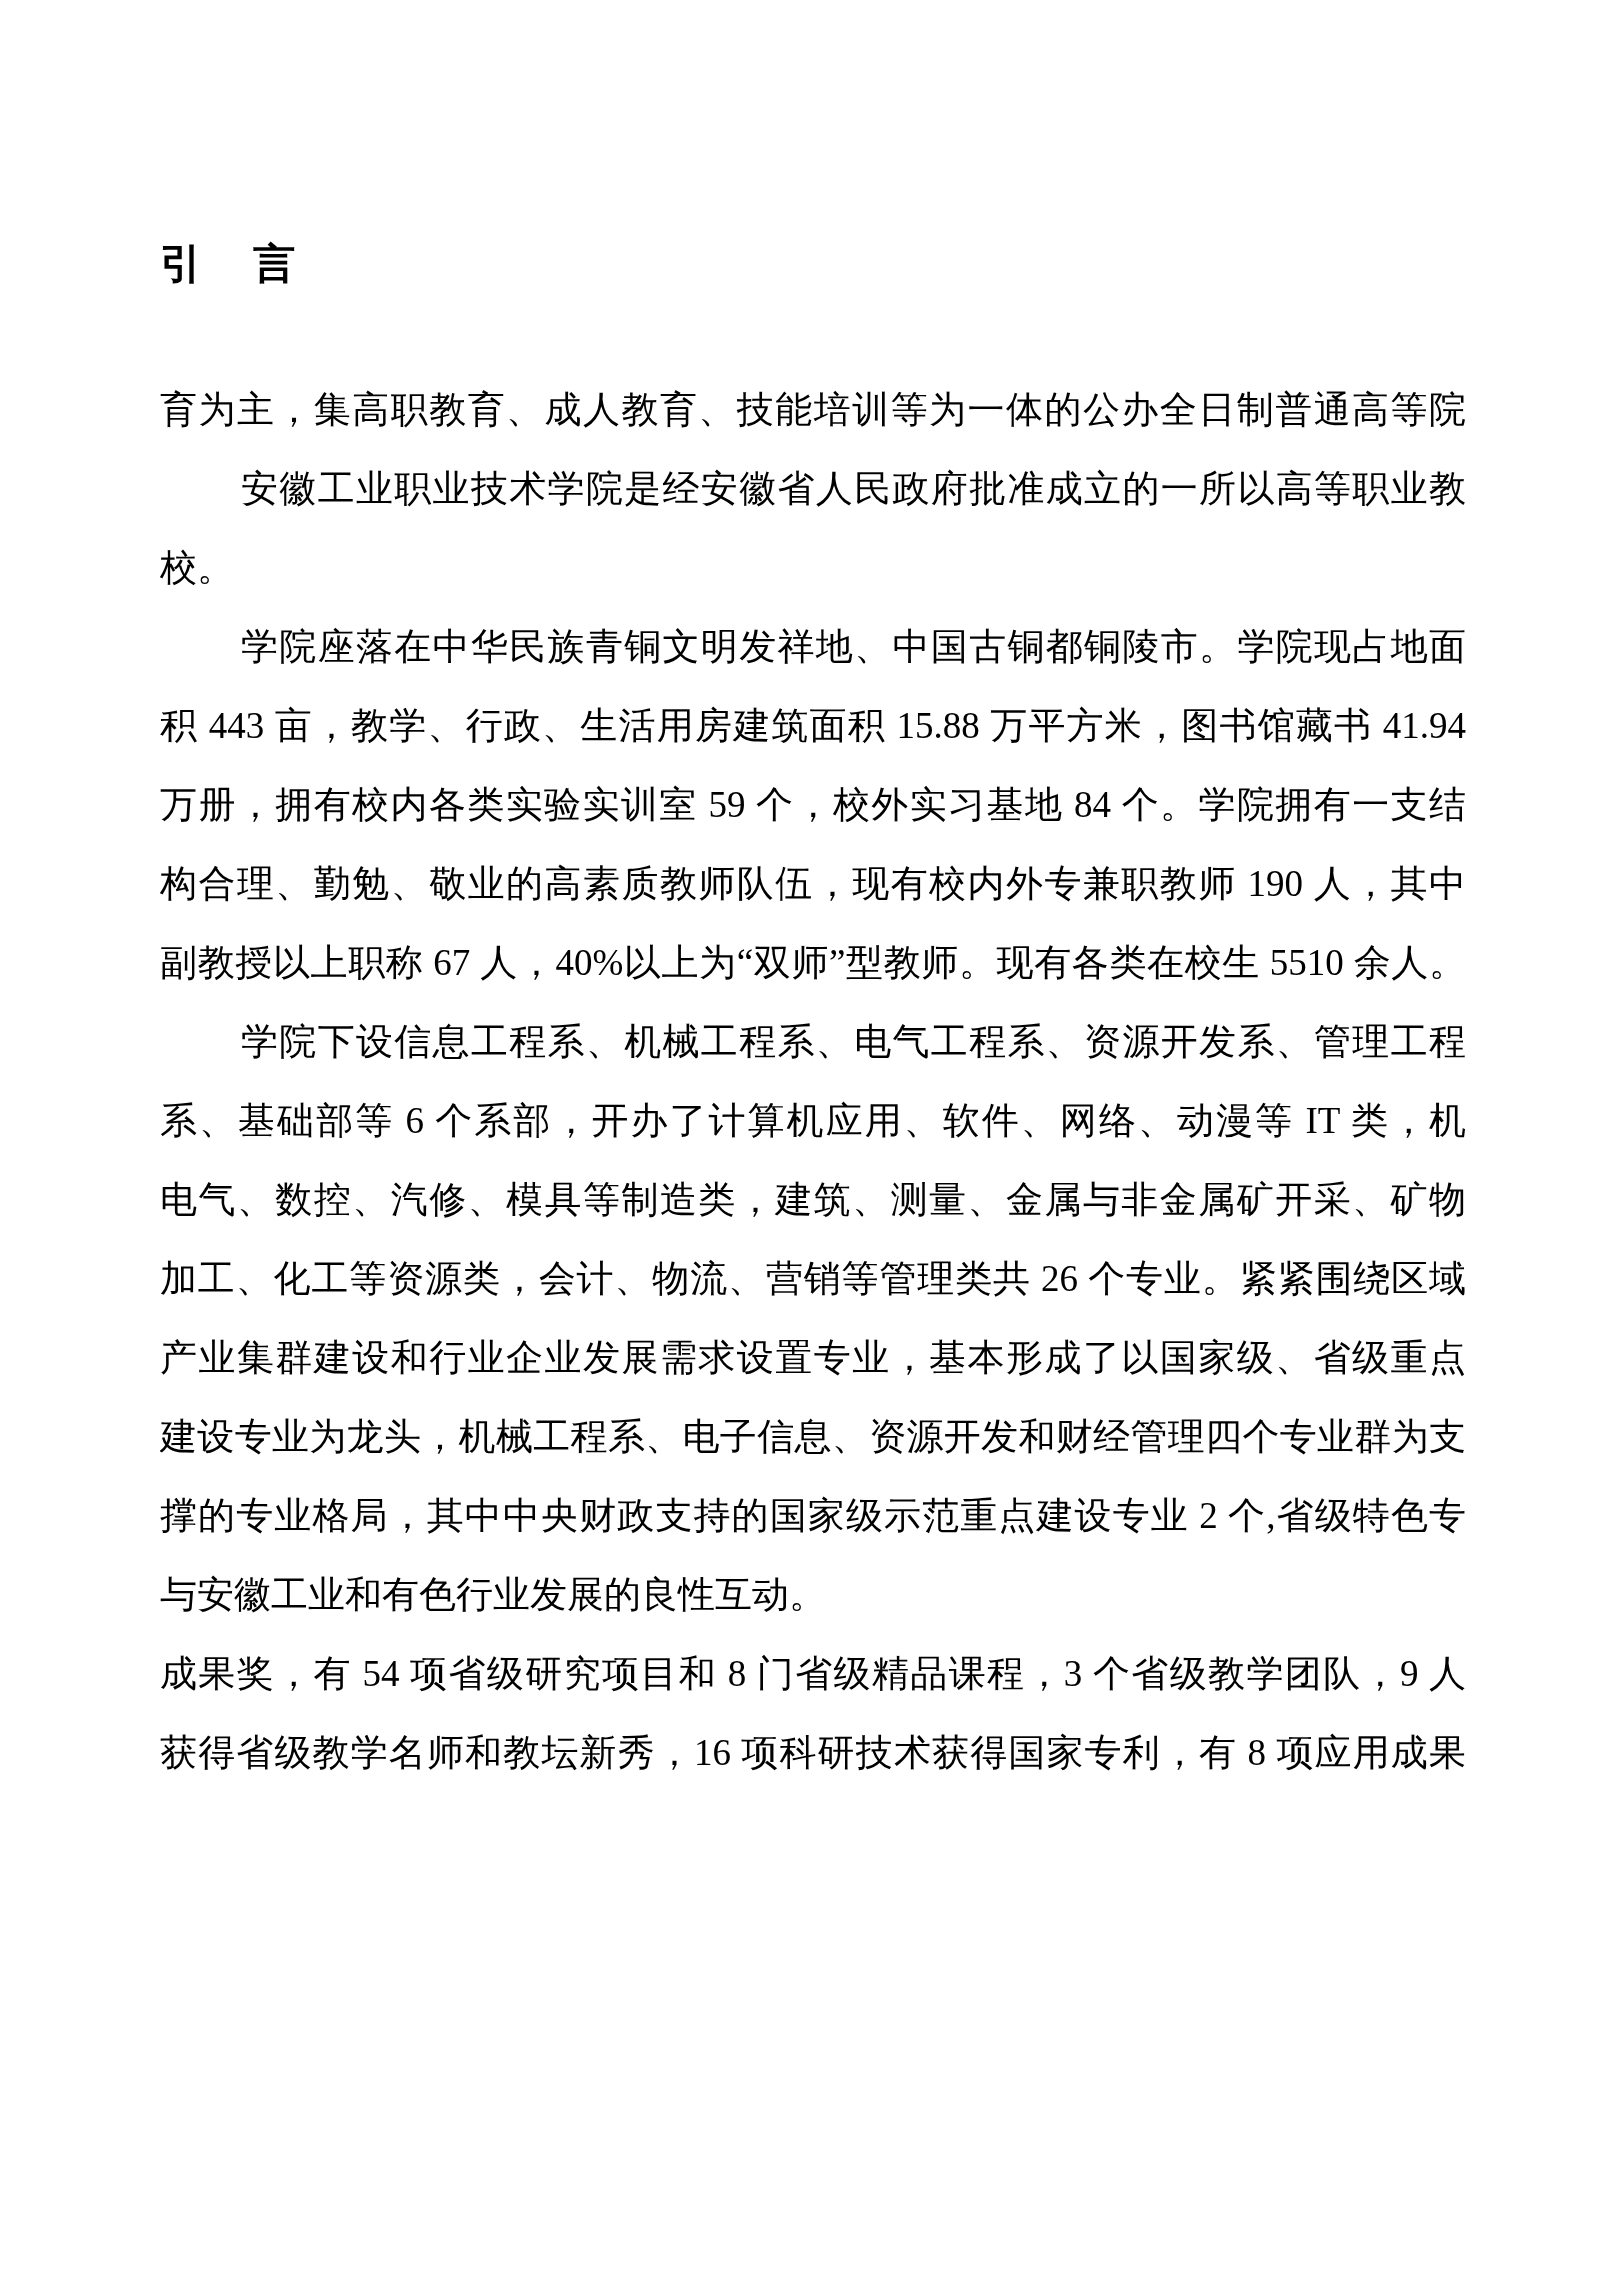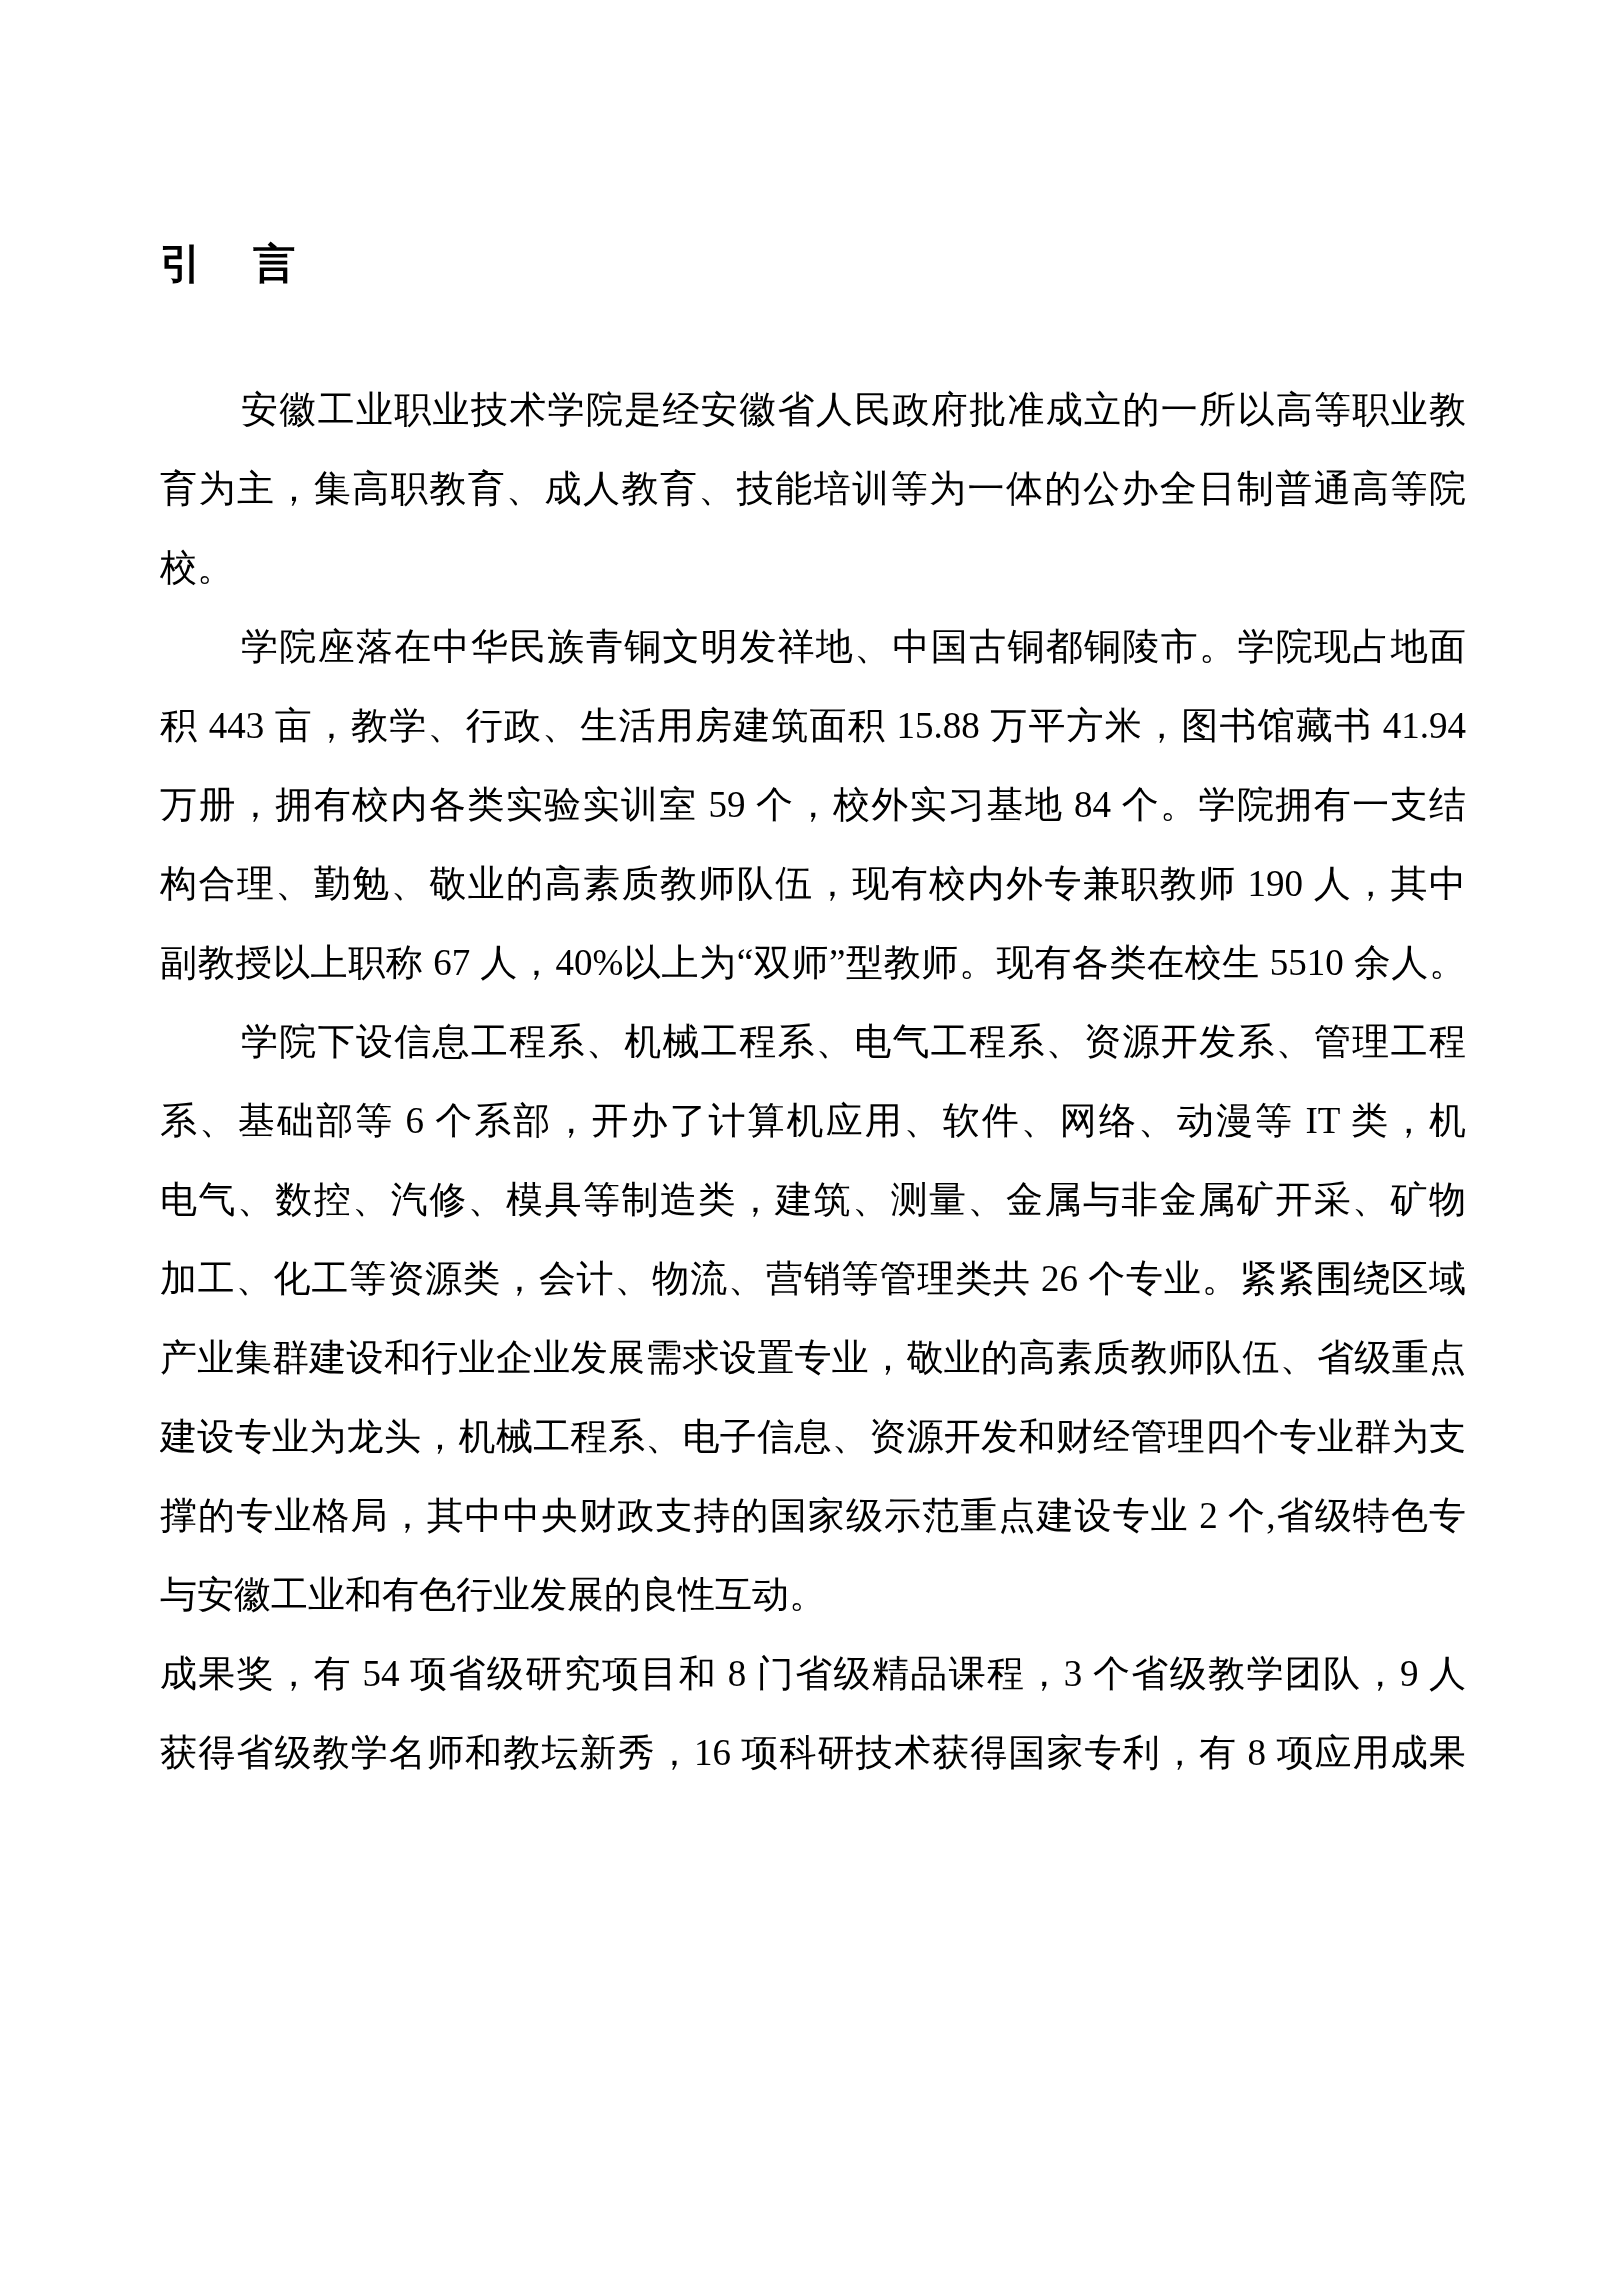--- a/index.html
+++ b/index.html
@@ -56,39 +56,39 @@
 </head>
 <body>
 
 <div class="page">
 
   <h1 class="doc-title">引　言</h1>
 
   <div class="body-text">
 
     <div class="para">
+      <div class="line">育为主，集高职教育、成人教育、技能培训等为一体的公办全日制普通高等院</div>
       <div class="line first">安徽工业职业技术学院是经安徽省人民政府批准成立的一所以高等职业教</div>
-      <div class="line">育为主，集高职教育、成人教育、技能培训等为一体的公办全日制普通高等院</div>
       <div class="line end">校。</div>
     </div>
 
     <div class="para">
       <div class="line first">学院座落在中华民族青铜文明发祥地、中国古铜都铜陵市。学院现占地面</div>
       <div class="line">积 443 亩，教学、行政、生活用房建筑面积 15.88 万平方米，图书馆藏书 41.94</div>
       <div class="line">万册，拥有校内各类实验实训室 59 个，校外实习基地 84 个。学院拥有一支结</div>
       <div class="line">构合理、勤勉、敬业的高素质教师队伍，现有校内外专兼职教师 190 人，其中</div>
       <div class="line">副教授以上职称 67 人，40%以上为“双师”型教师。现有各类在校生 5510 余人。</div>
     </div>
 
     <div class="para">
       <div class="line first">学院下设信息工程系、机械工程系、电气工程系、资源开发系、管理工程</div>
       <div class="line">系、基础部等 6 个系部，开办了计算机应用、软件、网络、动漫等 IT 类，机电、</div>
       <div class="line">电气、数控、汽修、模具等制造类，建筑、测量、金属与非金属矿开采、矿物</div>
       <div class="line">加工、化工等资源类，会计、物流、营销等管理类共 26 个专业。紧紧围绕区域</div>
-      <div class="line">产业集群建设和行业企业发展需求设置专业，敬业的高素质教师队伍、省级重点</div>
+      <div class="line">产业集群建设和行业企业发展需求设置专业，基本形成了以国家级、省级重点</div>
       <div class="line">建设专业为龙头，机械工程系、电子信息、资源开发和财经管理四个专业群为支</div>
       <div class="line">撑的专业格局，其中中央财政支持的国家级示范重点建设专业 2 个,省级特色专</div>
       <div class="line end">与安徽工业和有色行业发展的良性互动。</div>
     </div>
 
     <div class="para">
       <div class="line">成果奖，有 54 项省级研究项目和 8 门省级精品课程，3 个省级教学团队，9 人</div>
       <div class="line">获得省级教学名师和教坛新秀，16 项科研技术获得国家专利，有 8 项应用成果</div>
     </div>
 

